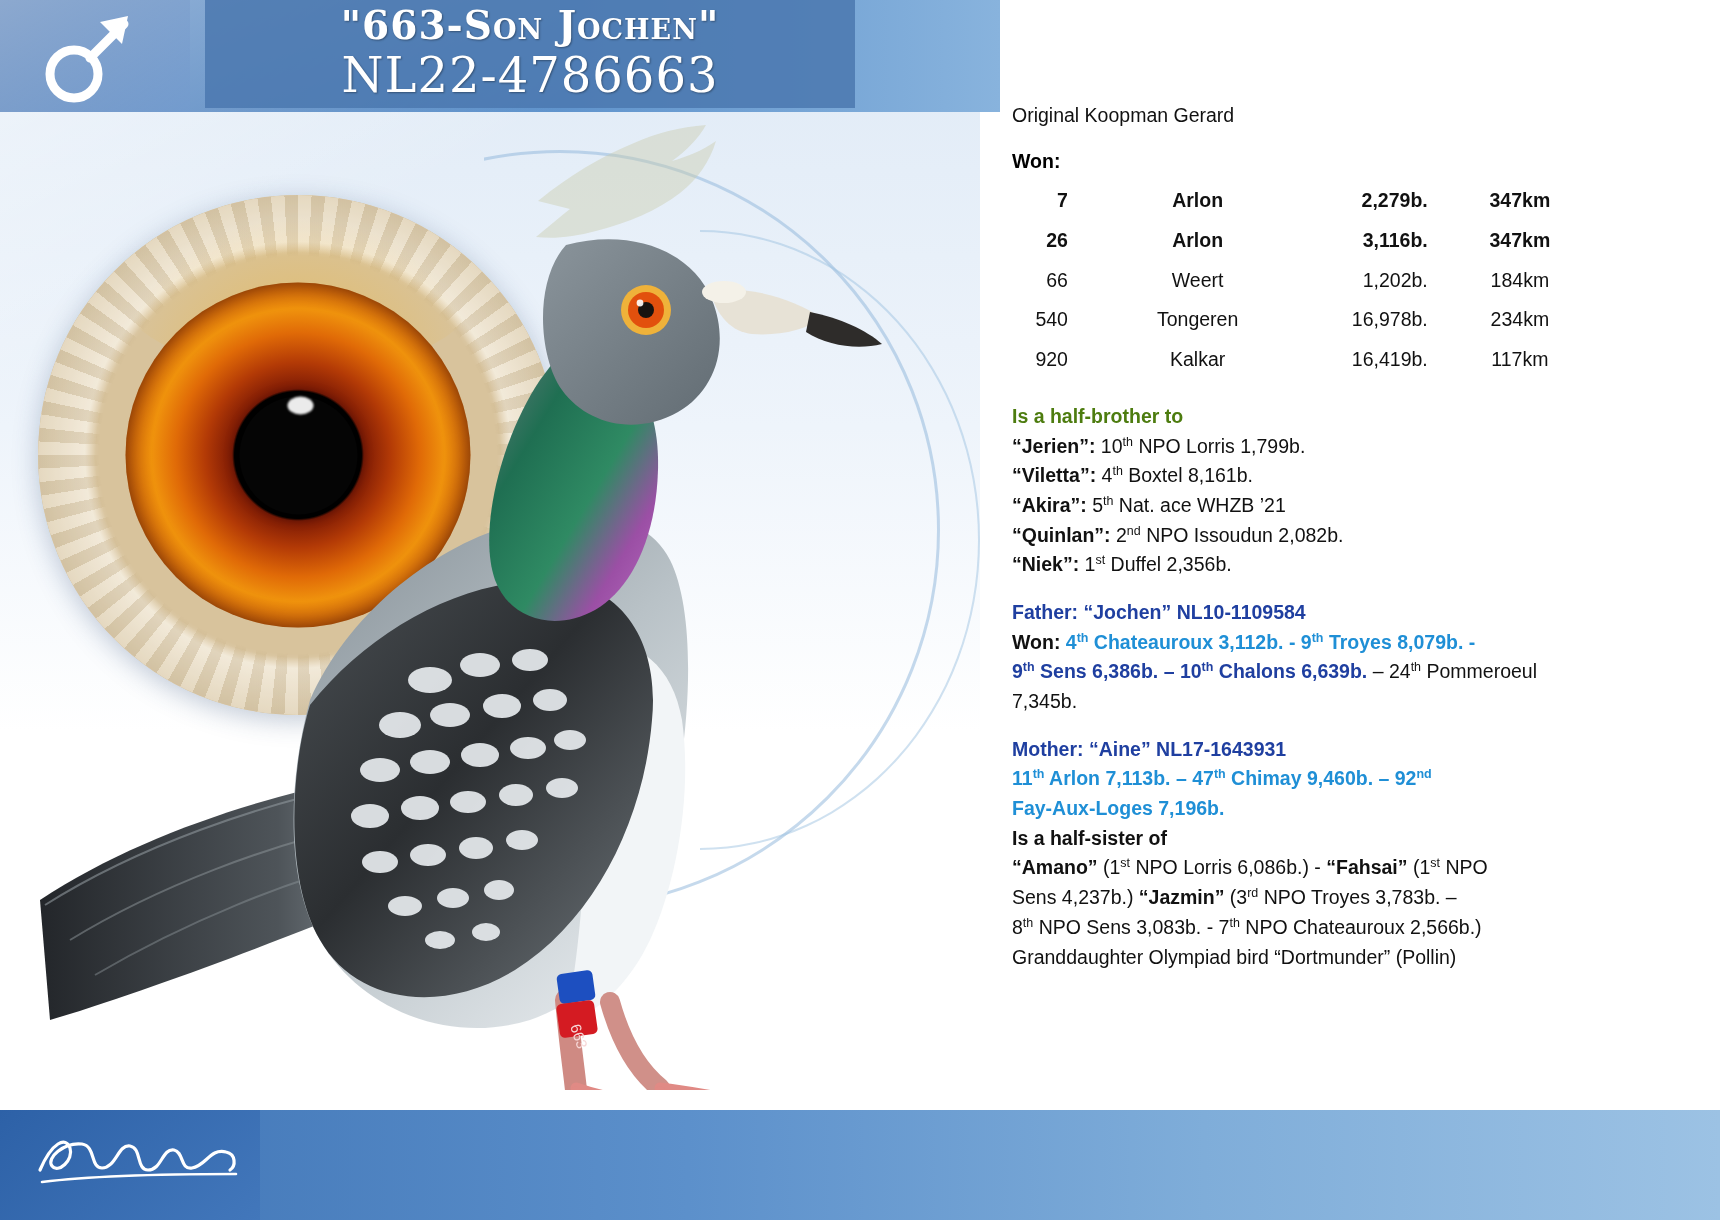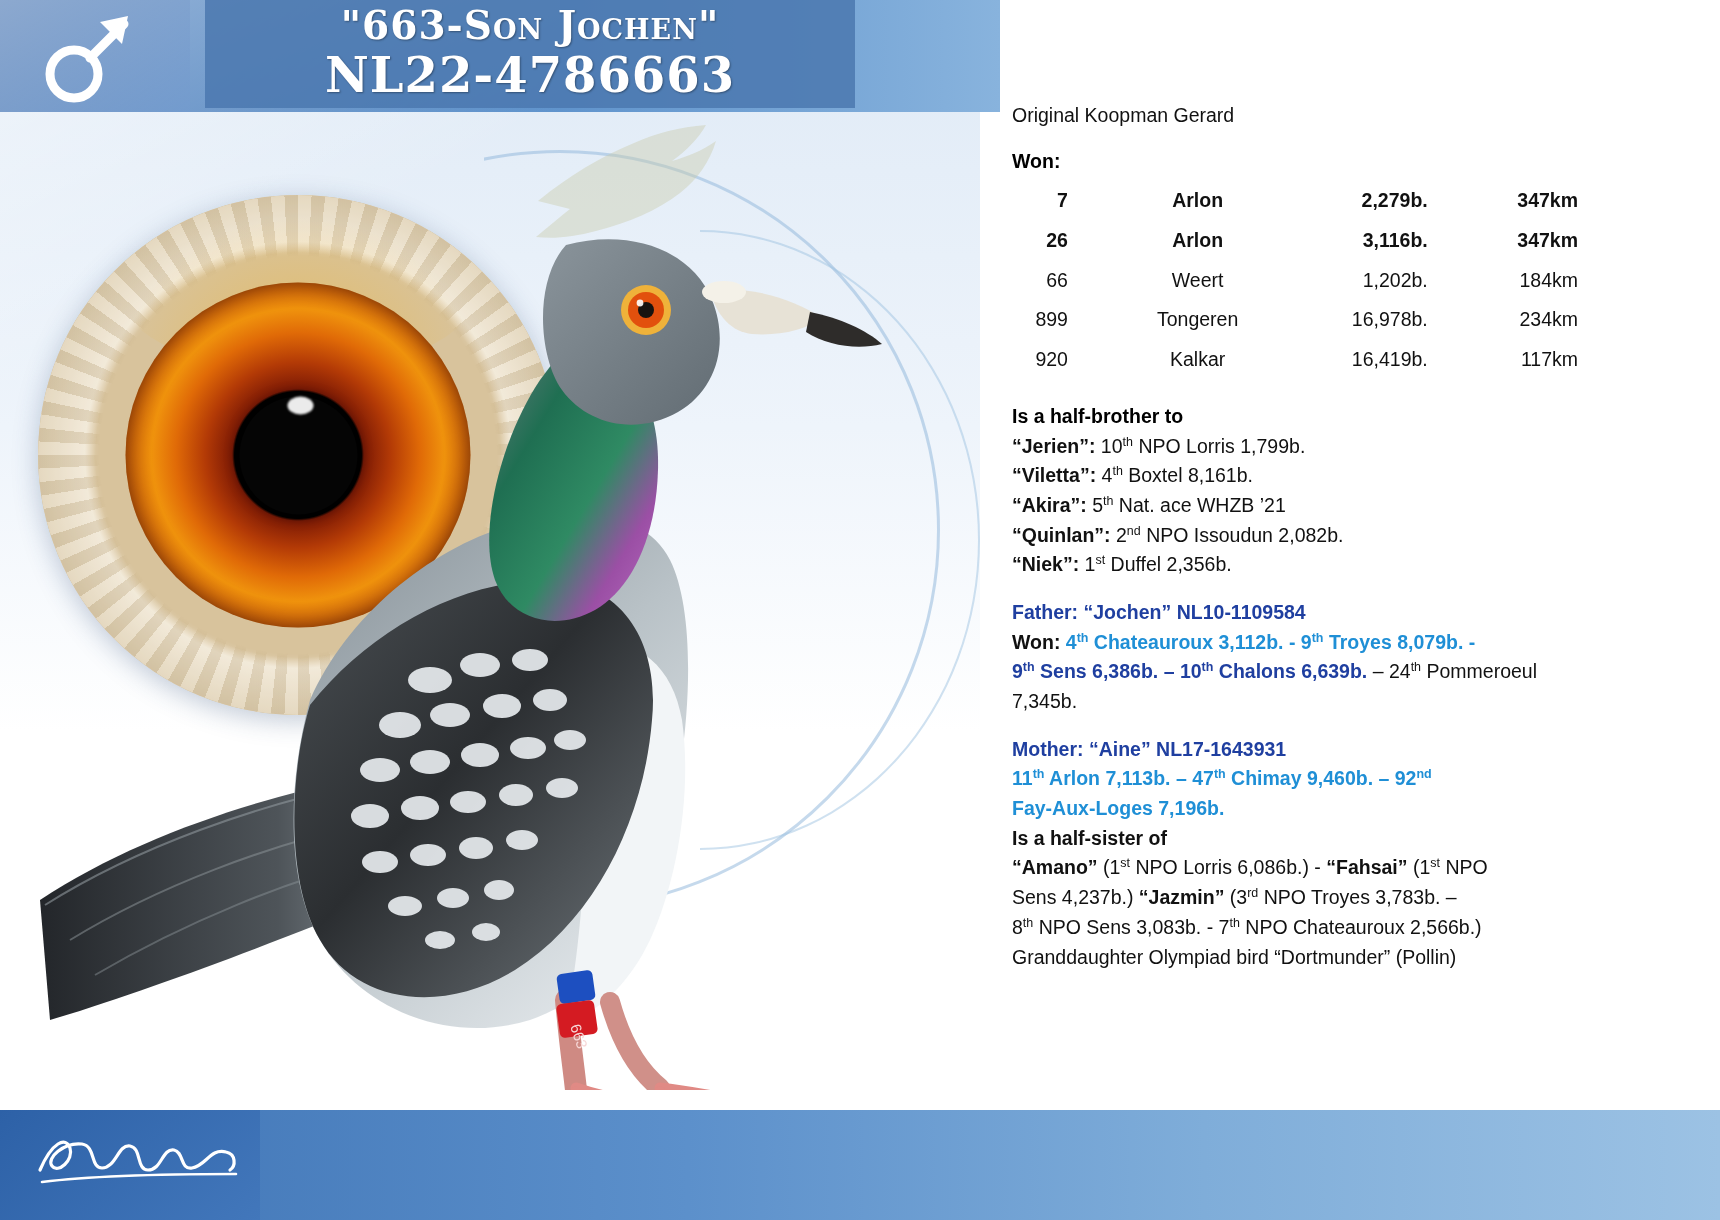--- a/index.html
+++ b/index.html
@@ -71,21 +71,21 @@
     font-family:"DejaVu Serif", serif;
     font-variant:small-caps;
     font-weight:bold;
     font-size:39px;
     letter-spacing:1px;
     line-height:1;
     text-shadow:1px 1px 2px rgba(0,0,0,0.35);
   }
   .title-ring {
     font-family:"DejaVu Serif", serif;
-    font-weight:bold;
+    font-weight:normal;
     font-size:48px;
     letter-spacing:1px;
     line-height:1.1;
     margin-top:4px;
     text-shadow:1px 1px 2px rgba(0,0,0,0.35);
   }
 
   
   .dove {
     position:absolute; left:530px; top:105px; width:220px; height:150px;
@@ -162,24 +162,24 @@
     font-size:19.5px; color:#111; line-height:1.42;
   }
   .orig { font-size:19.5px; color:#111; margin-bottom:18px; }
   .won-label { color:#000000; font-weight:bold; font-size:19.5px; margin-bottom:6px; }
 
   table.wins { border-collapse:collapse; margin:2px 0 14px 6px; width:560px; }
   table.wins td { padding:6px 0; font-size:19.5px; color:#111; }
   table.wins td.pos { width:70px; text-align:right; padding-right:24px; }
   table.wins td.race { width:200px; text-align:center; }
   table.wins td.birds { width:150px; text-align:right; padding-right:34px; }
-  table.wins td.dist { width:110px; text-align:right; }
+  table.wins td.dist { width:110px; text-align:center; }
   table.wins tr.bold td { font-weight:bold; }
 
-  .sec-red { color:#000000; font-weight:bold; margin-top:23px; }
+  .sec-red { color:#4d7c0f; font-weight:bold; margin-top:23px; }
   .sec-blue { color:#1f3fa0; font-weight:bold; margin-top:20px; }
   .line { margin-top:2px; }
   .b { font-weight:bold; }
   .cyan { color:#1f8fd6; font-weight:bold; }
   .navy { color:#1f3fa0; font-weight:bold; }
   sup { font-size:0.64em; vertical-align:super; line-height:0; }
 </style>
 </head>
 <body>
 
@@ -352,21 +352,21 @@
         <td class="birds">3,116b.</td>
         <td class="dist">347km</td>
       </tr>
       <tr>
         <td class="pos">66</td>
         <td class="race">Weert</td>
         <td class="birds">1,202b.</td>
         <td class="dist">184km</td>
       </tr>
       <tr>
-        <td class="pos">899</td>
+        <td class="pos">540</td>
         <td class="race">Tongeren</td>
         <td class="birds">16,978b.</td>
         <td class="dist">234km</td>
       </tr>
       <tr>
         <td class="pos">920</td>
         <td class="race">Kalkar</td>
         <td class="birds">16,419b.</td>
         <td class="dist">117km</td>
       </tr>

